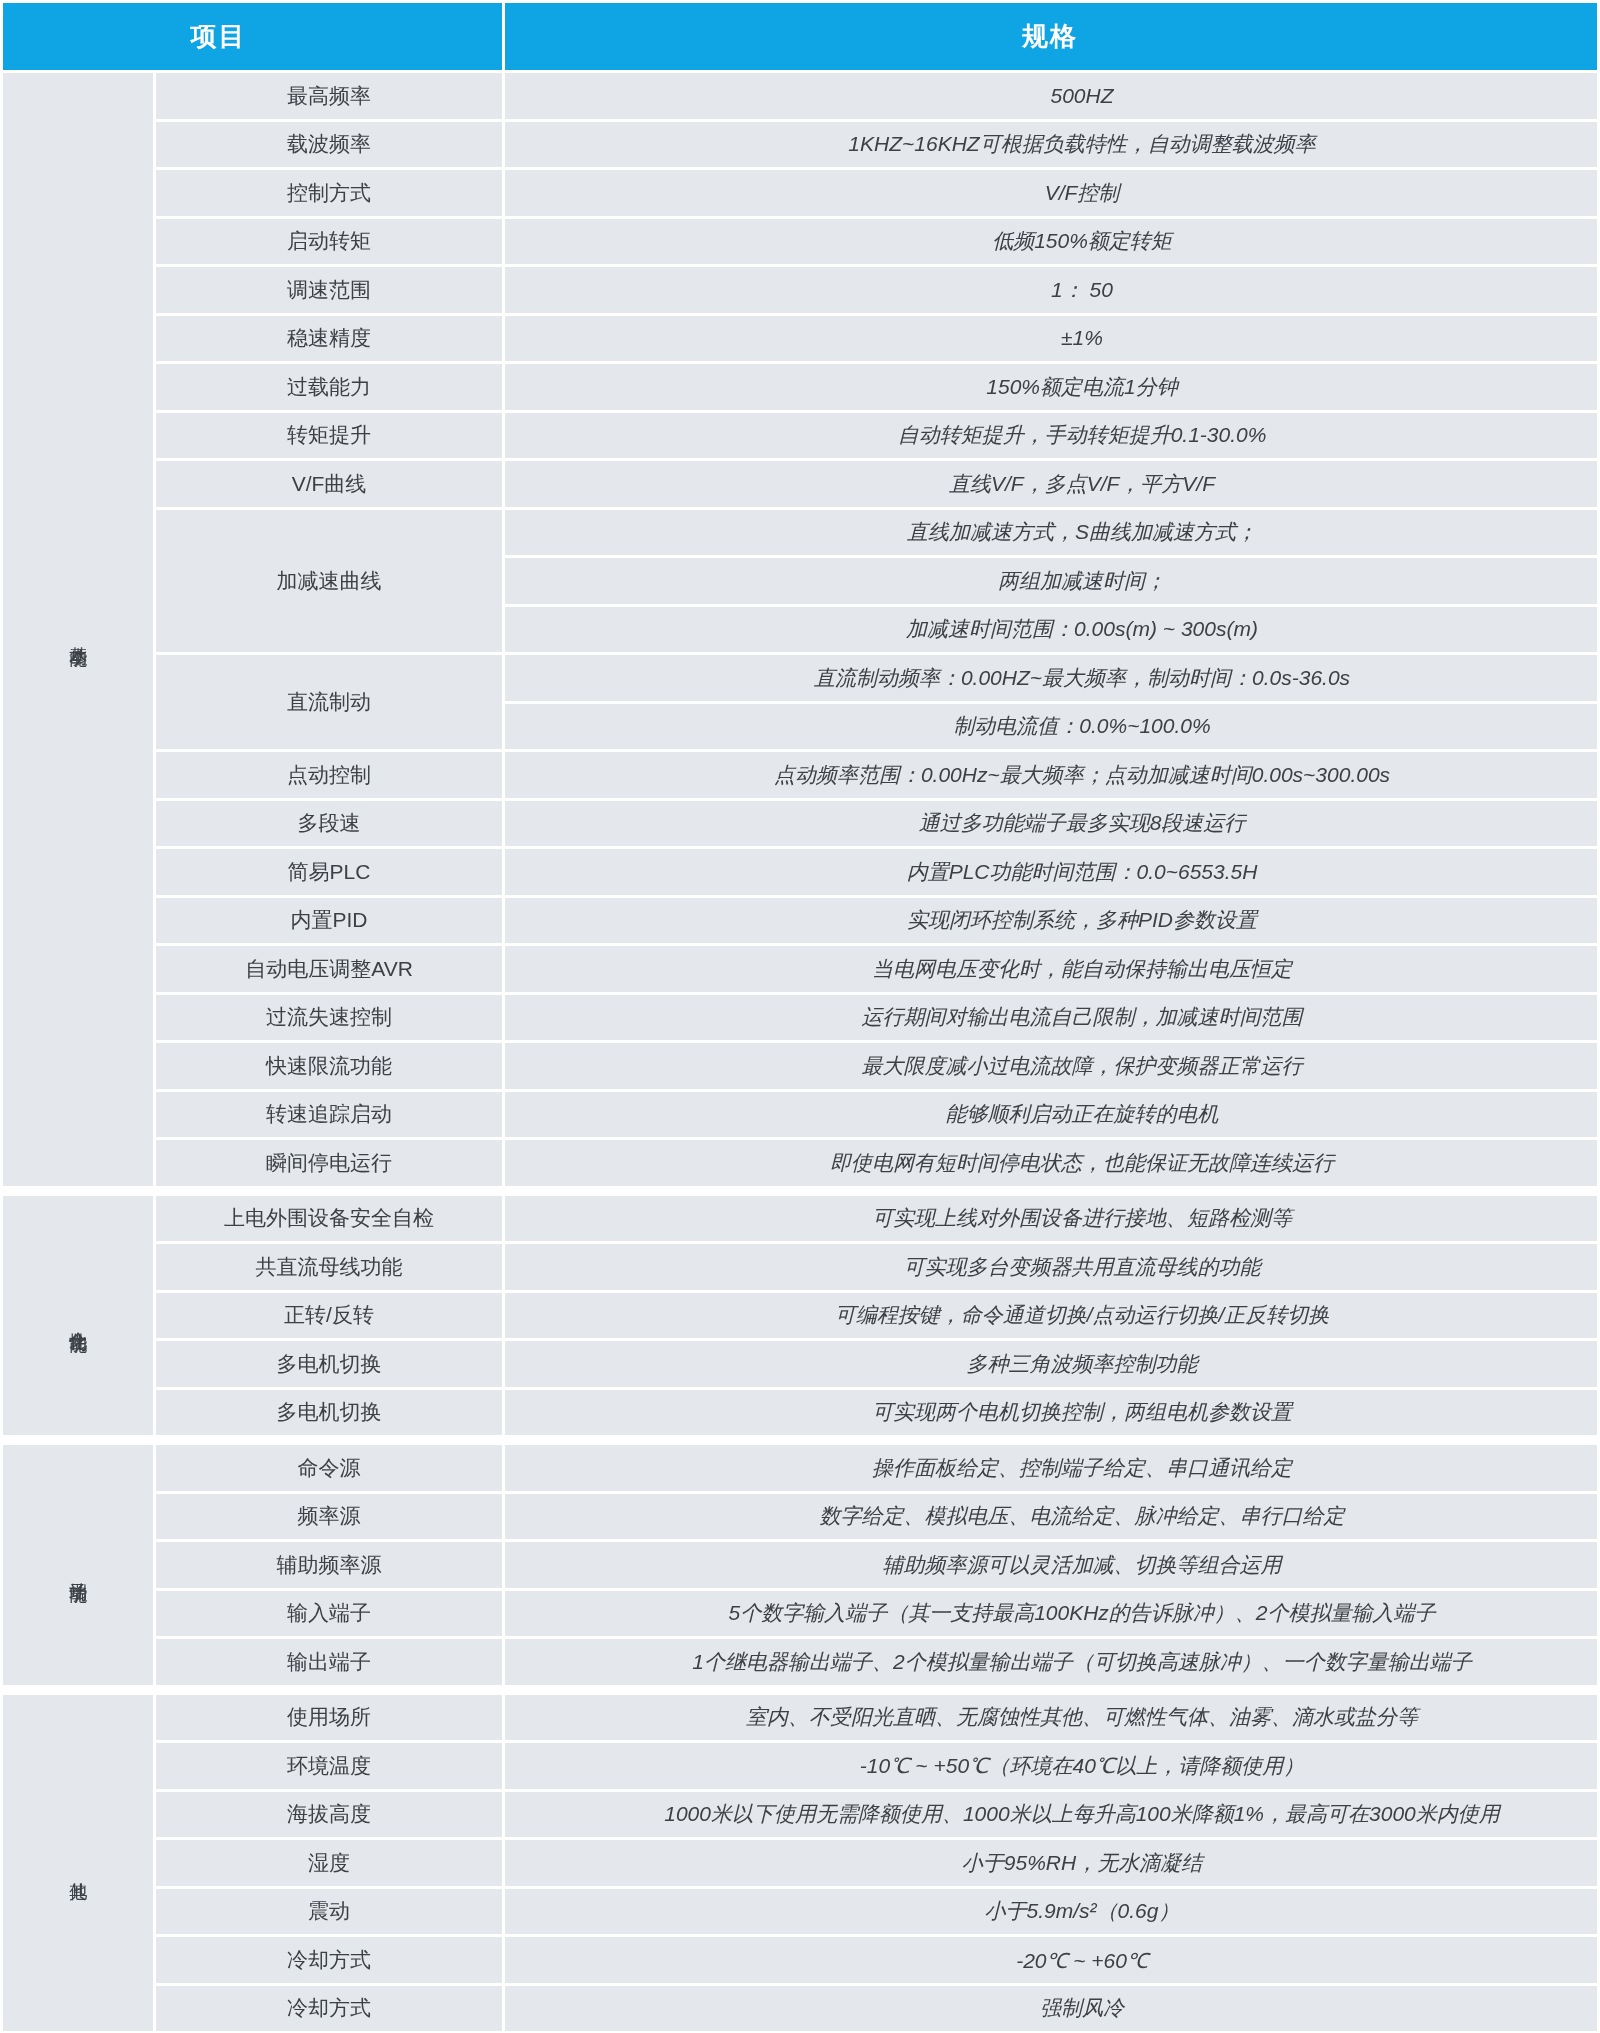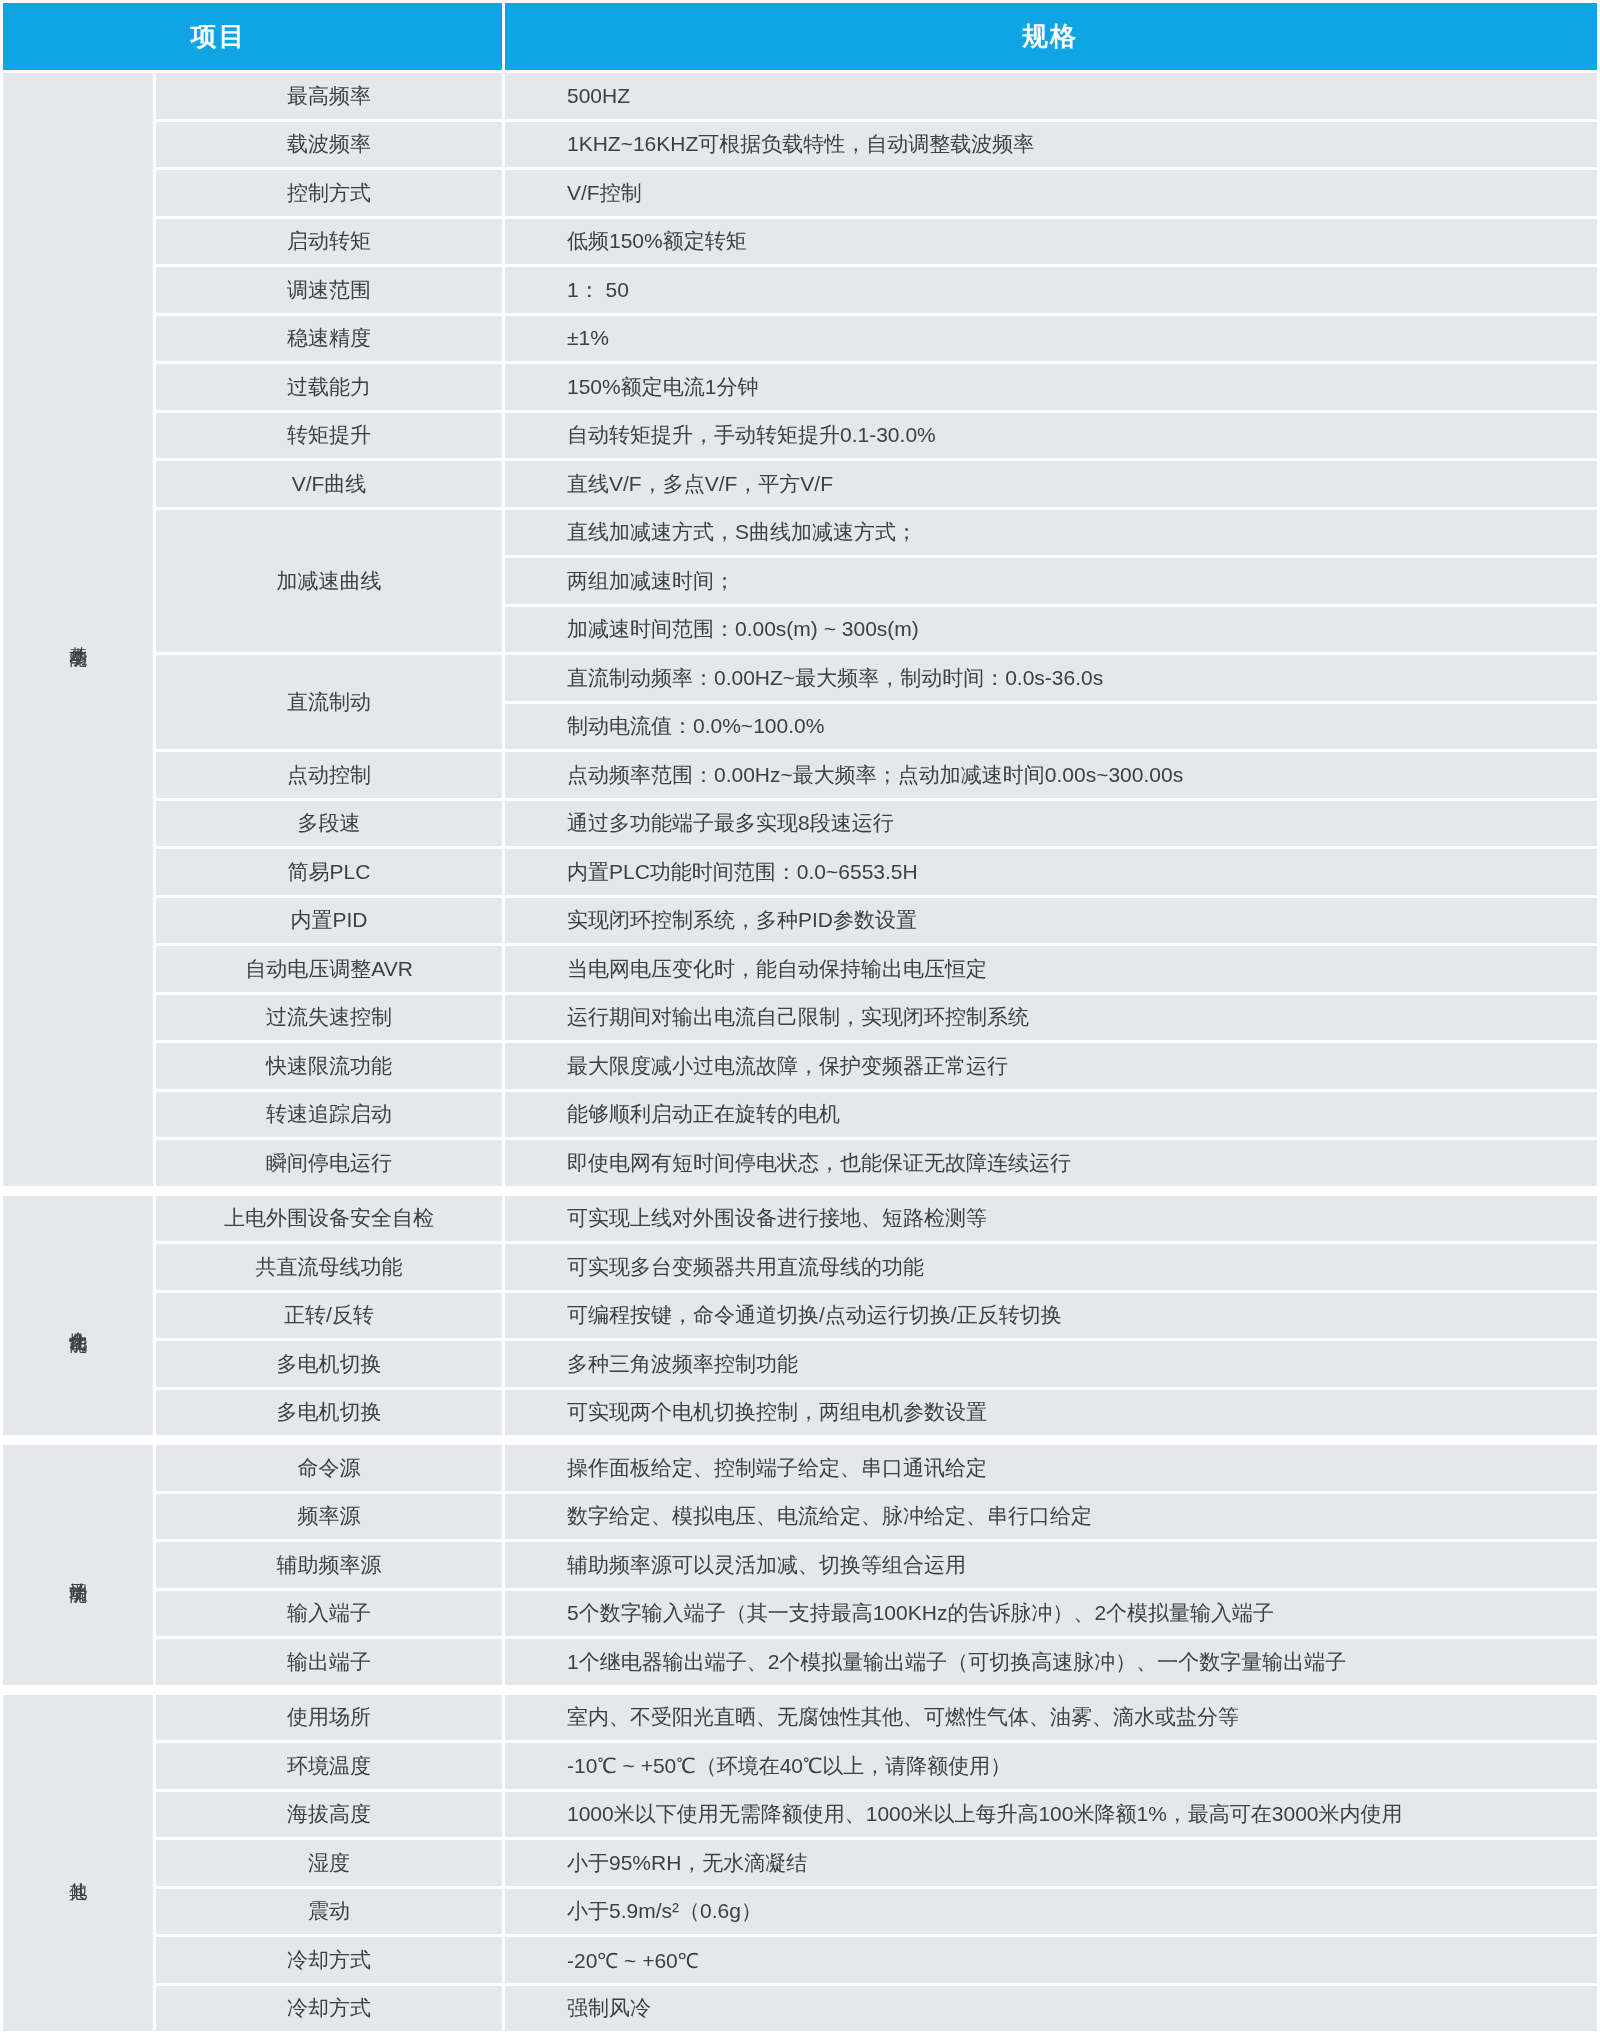--- a/index.html
+++ b/index.html
@@ -60,22 +60,23 @@
     text-orientation: upright;
     font-size: 18px;
     letter-spacing: 1px;
     line-height: 1.15;
   }
   td.item-cell {
     text-align: center;
     margin-top: 42px;
   }
   td.spec-cell {
-    text-align: left;
+    text-align: center;
     padding-left: 62px;
+    font-style: italic;
   }
   tr.gap-row td {
     background: var(--divider);
     height: 4px;
     padding: 0;
   }
 </style>
 </head>
 <body>
 
@@ -165,21 +166,21 @@
       <tr>
         <td class="item-cell" rowspan="1">内置PID</td>
         <td class="spec-cell">实现闭环控制系统，多种PID参数设置</td>
       </tr>
       <tr>
         <td class="item-cell" rowspan="1">自动电压调整AVR</td>
         <td class="spec-cell">当电网电压变化时，能自动保持输出电压恒定</td>
       </tr>
       <tr>
         <td class="item-cell" rowspan="1">过流失速控制</td>
-        <td class="spec-cell">运行期间对输出电流自己限制，实现闭环控制系统</td>
+        <td class="spec-cell">运行期间对输出电流自己限制，加减速时间范围</td>
       </tr>
       <tr>
         <td class="item-cell" rowspan="1">快速限流功能</td>
         <td class="spec-cell">最大限度减小过电流故障，保护变频器正常运行</td>
       </tr>
       <tr>
         <td class="item-cell" rowspan="1">转速追踪启动</td>
         <td class="spec-cell">能够顺利启动正在旋转的电机</td>
       </tr>
       <tr>

